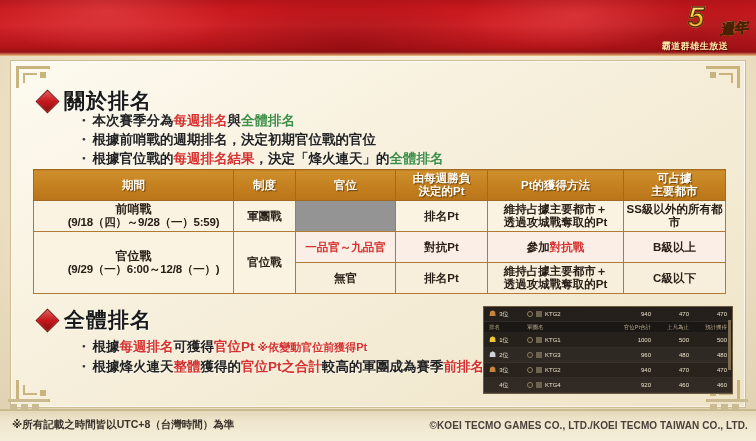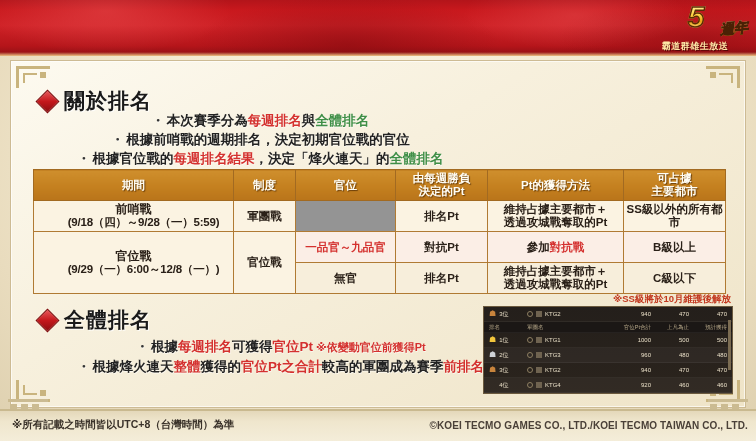--- a/index.html
+++ b/index.html
@@ -116,21 +116,21 @@
     background: linear-gradient(135deg, #e8585a 0%, #c4181c 50%, #8d0d10 100%);
     transform: rotate(45deg);
     border: 1px solid #7e0b0e;
     flex: 0 0 auto;
   }
   .sec-title {
     font-size: 21px; font-weight: bold; color: #1a1a1a;
     letter-spacing: 1px;
     text-shadow: 1px 1px 0 rgba(255,255,255,.8);
   }
-  .bullets { position: absolute; text-align: center; }
+  .bullets { position: absolute; }
   .bullet {
     font-size: 13.5px; font-weight: bold; color: #232323;
     line-height: 19px; white-space: nowrap;
     text-shadow: .5px .5px 0 rgba(255,255,255,.6);
   }
   .bullet .dot { color: #333; margin-right: 2px; }
   .hl-red { color: #d4312f; }
   .hl-grn { color: #3f8f47; }
   .small-note { font-size: 11px; font-weight: bold; }
 
@@ -356,21 +356,20 @@
 
     <div class="sec-head" style="left:28px; top:245px;">
       <span class="diamond"></span>
       <span class="sec-title">全體排名</span>
     </div>
     <div class="bullets" id="s2-bullets" style="left:66px; top:276px;">
         <div class="bullet"><span class="dot">・</span><span>根據</span><span class="hl-red">每週排名</span><span>可獲得</span><span class="hl-red">官位Pt</span><span class="hl-red small-note"> ※依變動官位前獲得Pt</span></div>
         <div class="bullet"><span class="dot">・</span><span>根據烽火連天</span><span class="hl-red">整體</span><span>獲得的</span><span class="hl-red">官位Pt之合計</span><span>較高的軍團成為賽季</span><span class="hl-red">前排名</span></div>
       </div>
 
-    <div class="note-ss">※SS級將於10月維護後解放</div>
 
     <div class="board">
       <div class="board-row">
         <span class="bc-rank">
           <span class="trophy t-bronze">☗</span>
           <span>3位</span>
         </span>
         <span class="bc-name">
           <span class="mini-ic"></span>
           <span class="mini-sq"></span>

